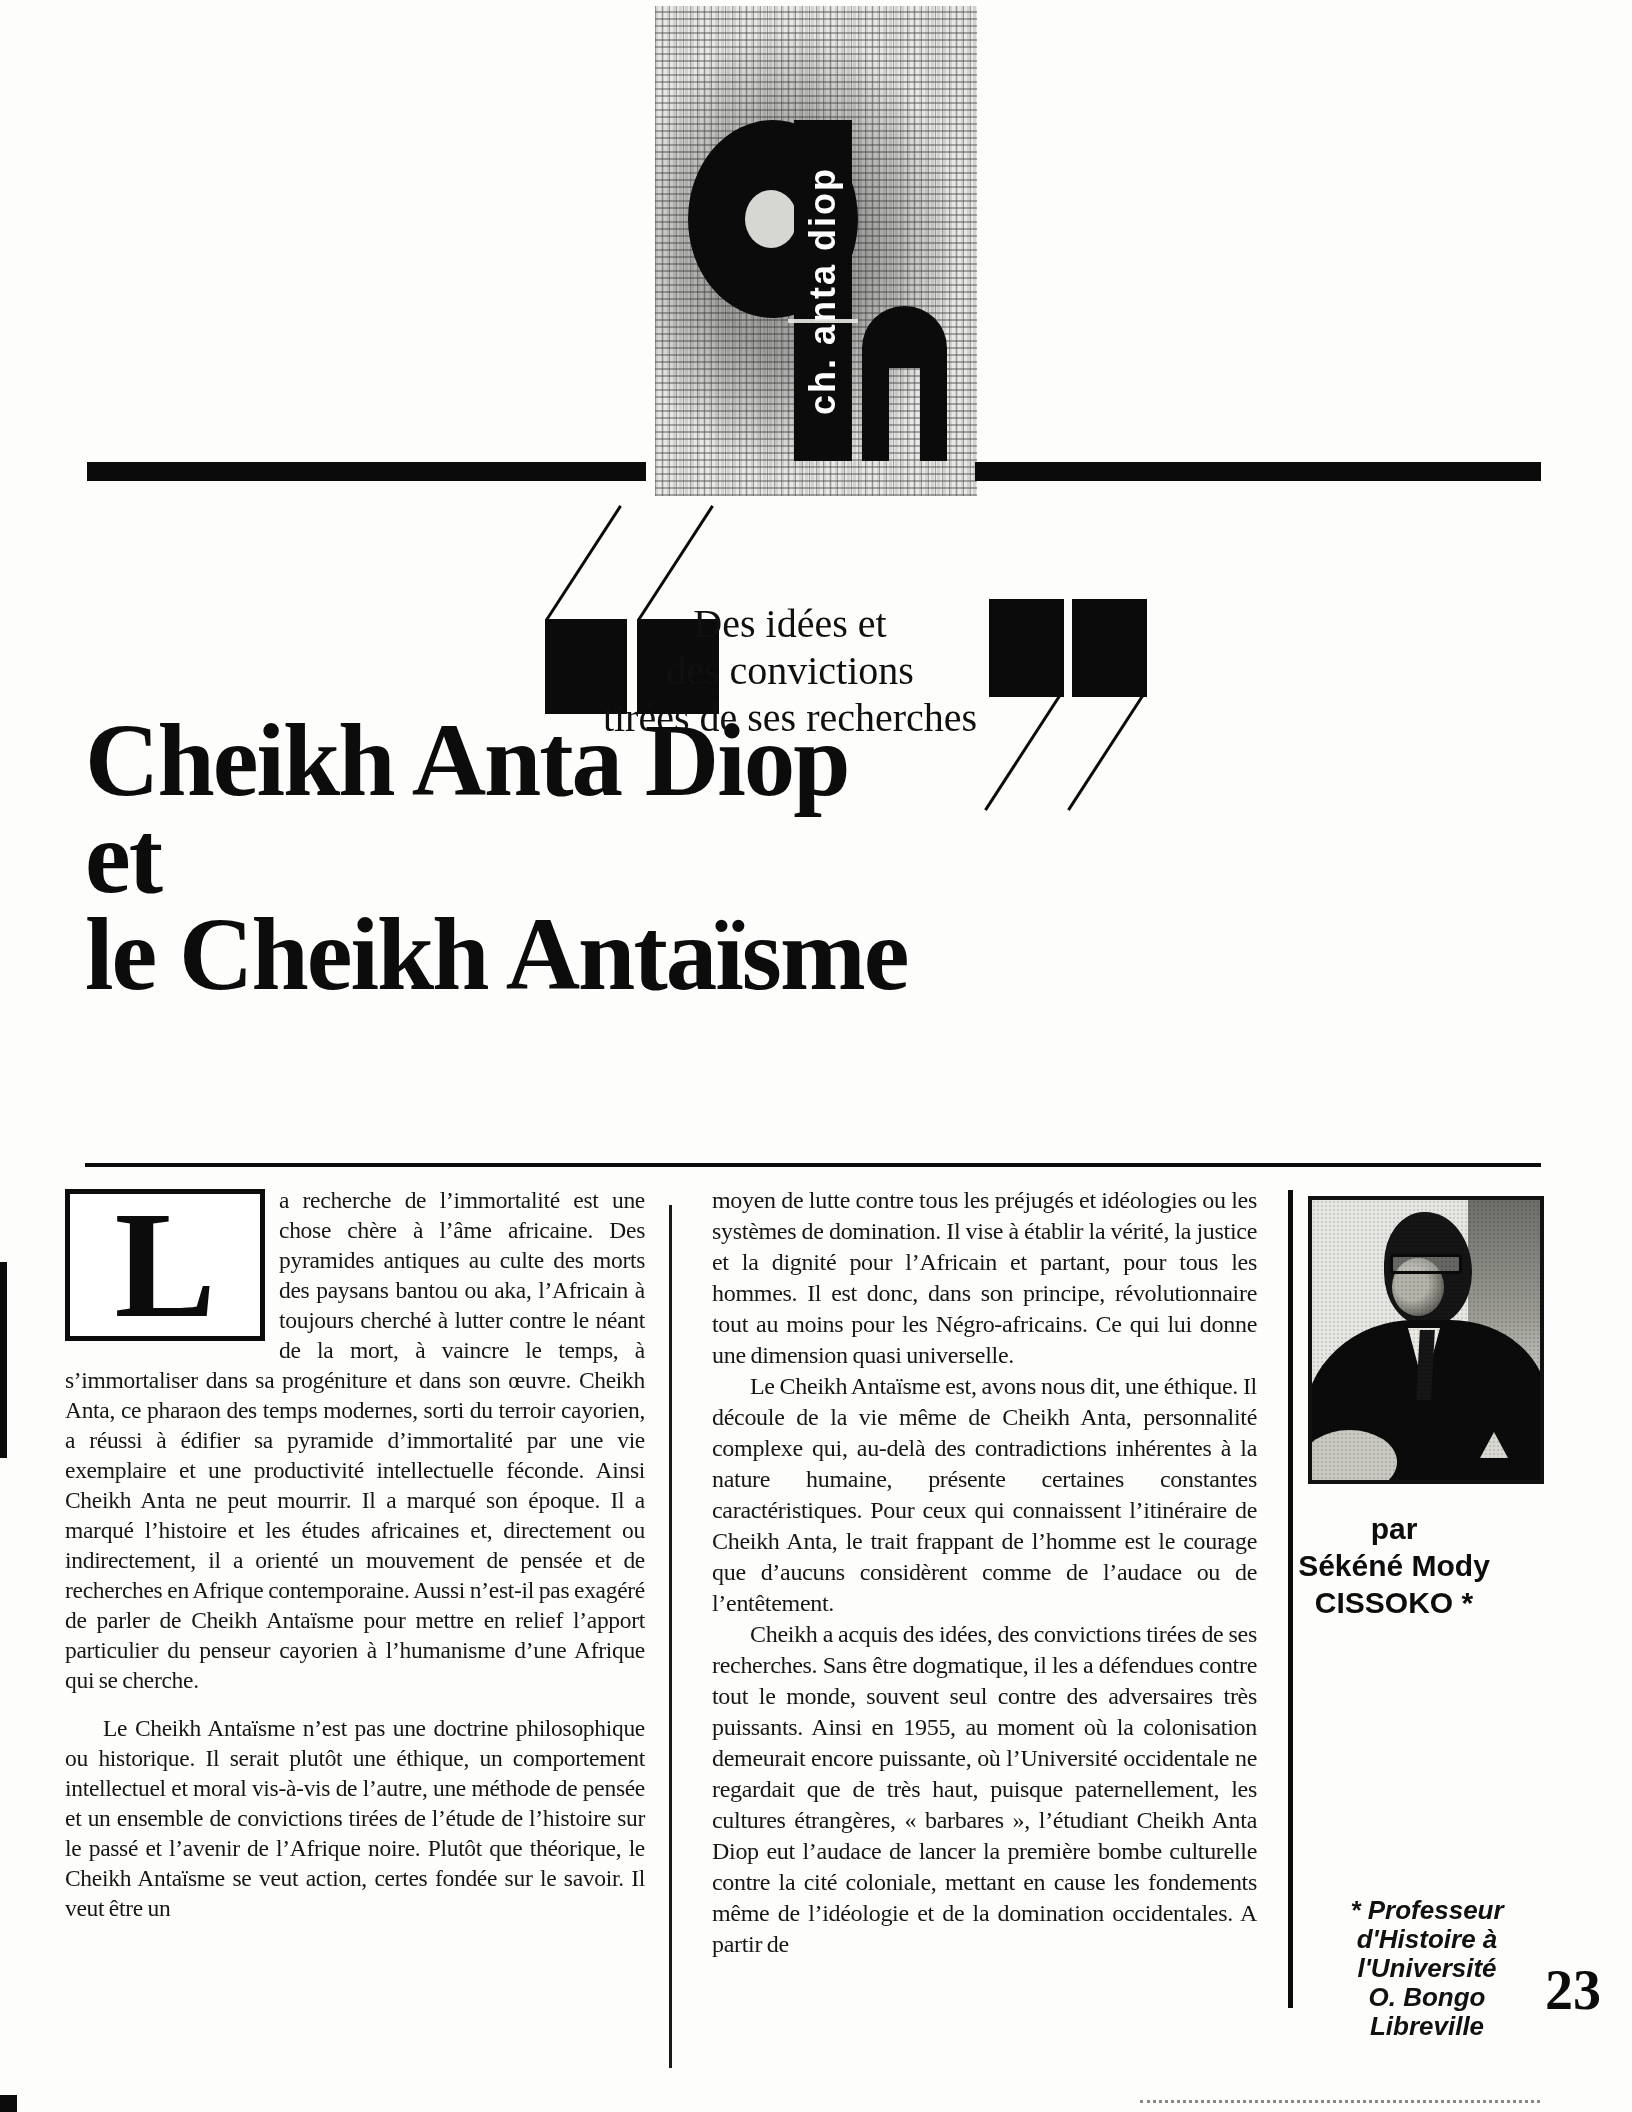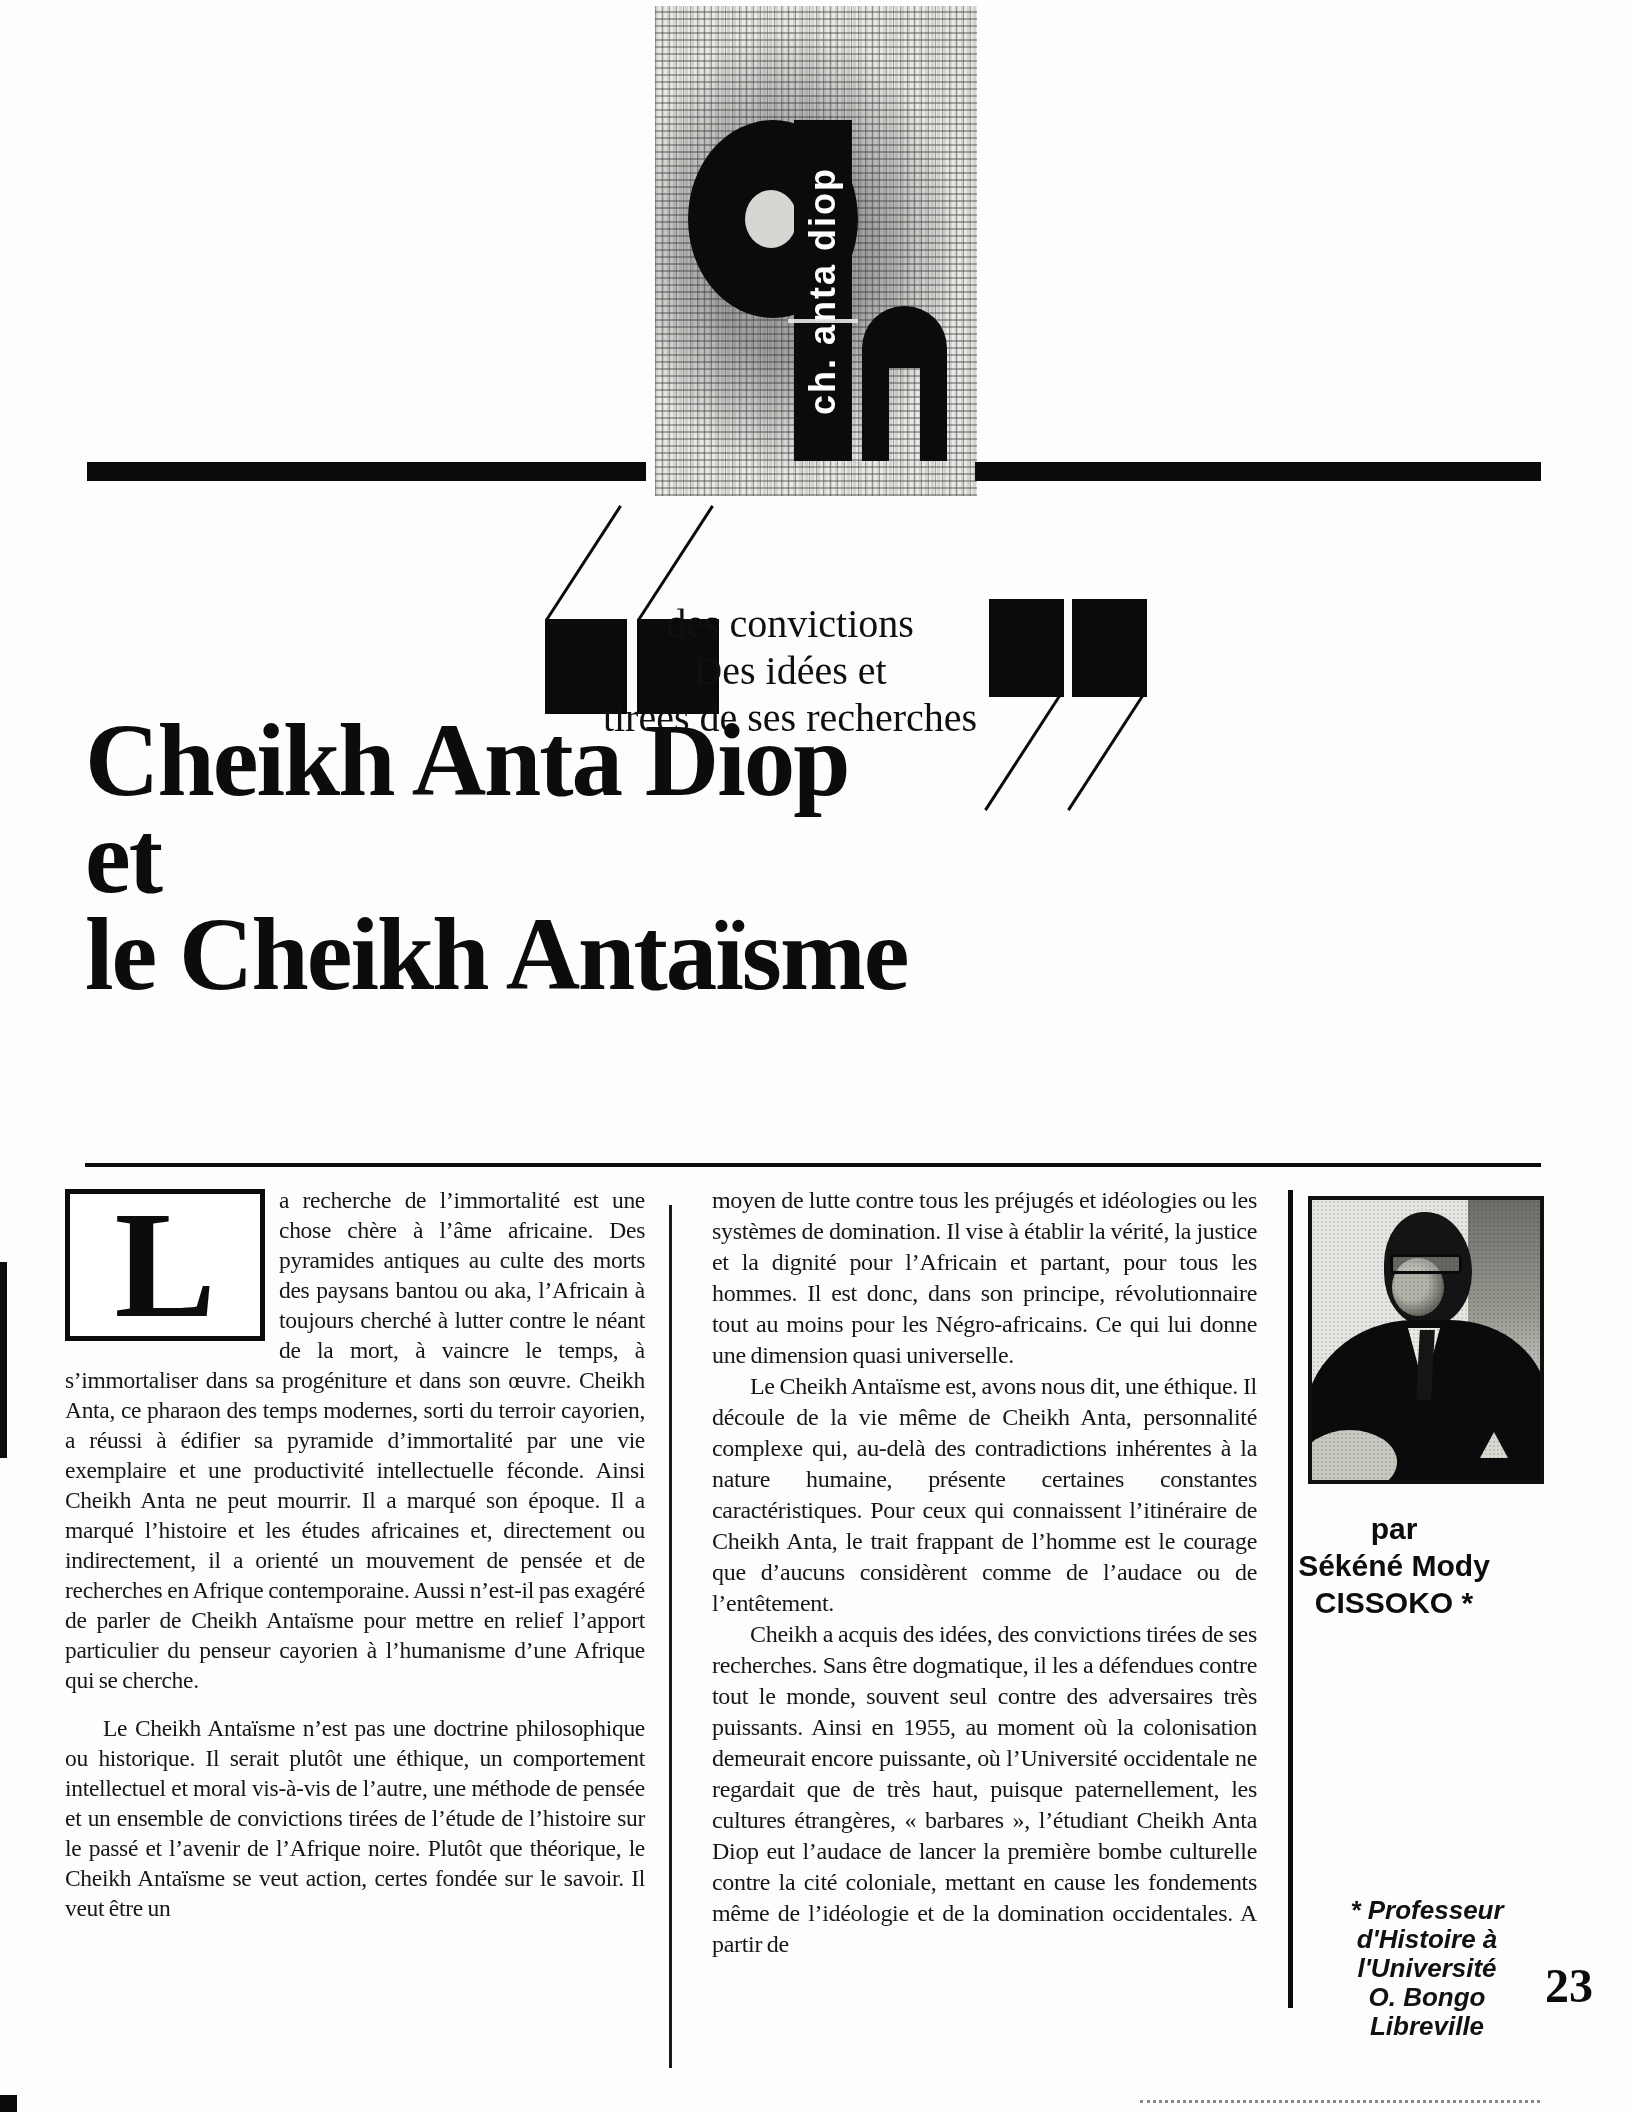--- a/index.html
+++ b/index.html
@@ -120,21 +120,21 @@
     font-family:"Liberation Sans", sans-serif;font-weight:700;
     font-size:30px;line-height:37px;color:#0d0d0d;
   }
   .byline span{display:block;}
   .credit{
     left:1318px;top:1896px;width:218px;text-align:center;
     font-family:"Liberation Sans", sans-serif;font-weight:700;font-style:italic;
     font-size:26px;line-height:29px;color:#111;
   }
   .credit span{display:block;}
-  .folio{left:1545px;top:1958px;font-weight:700;font-size:48px;color:#0c0c0c;text-align:right;}
+  .folio{left:1545px;top:1958px;font-weight:700;font-size:56px;color:#0c0c0c;text-align:right;}
 
   
   .edge-streak{left:0;top:1262px;width:7px;height:196px;background:#0c0c0c;}
   .corner-nub{left:0;top:2095px;width:17px;height:17px;background:#0c0c0c;}
   .dot-line{left:1140px;top:2100px;width:400px;height:0;
     border-top:3px dotted rgba(40,40,40,.55);}
 </style>
 </head>
 <body>
 
@@ -156,22 +156,22 @@
 
   <div class="qsq q-o1"></div>
   <div class="qsq q-o2"></div>
   <div class="tail t-o1"></div>
   <div class="tail t-o2"></div>
   <div class="qsq q-c1"></div>
   <div class="qsq q-c2"></div>
   <div class="tail t-c1"></div>
   <div class="tail t-c2"></div>
   <div class="abs pull-quote">
+    <span>Des idées et</span>
     <span>des convictions</span>
-    <span>Des idées et</span>
     <span>tirées de ses recherches</span>
   </div>
 
   <h1 class="abs headline" style="margin:0;">
     <span>Cheikh Anta Diop</span>
     <span>et</span>
     <span>le Cheikh Antaïsme</span>
   </h1>
   <div class="abs deck">
   </div>

